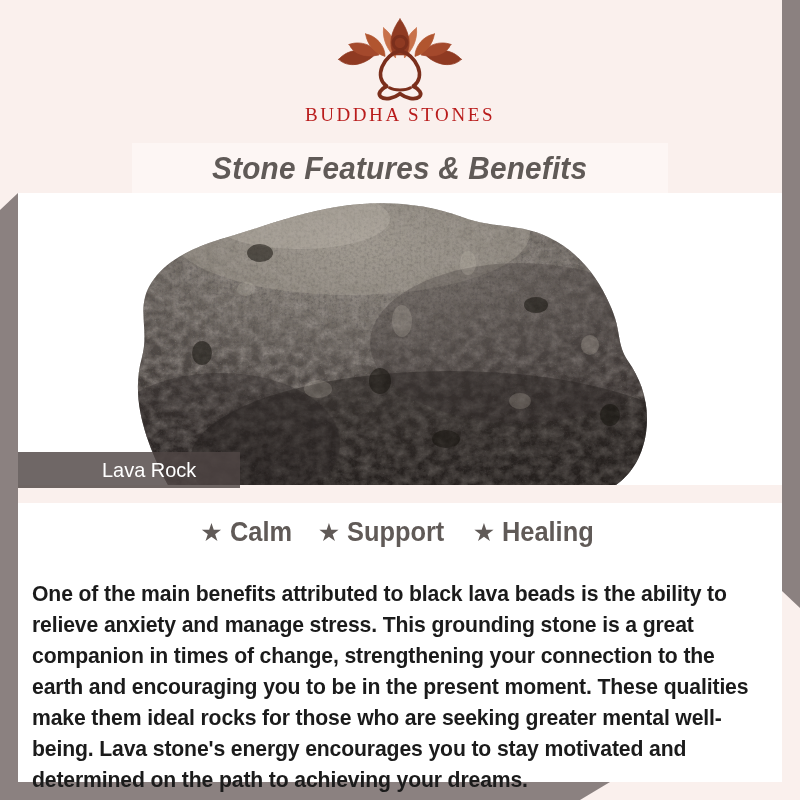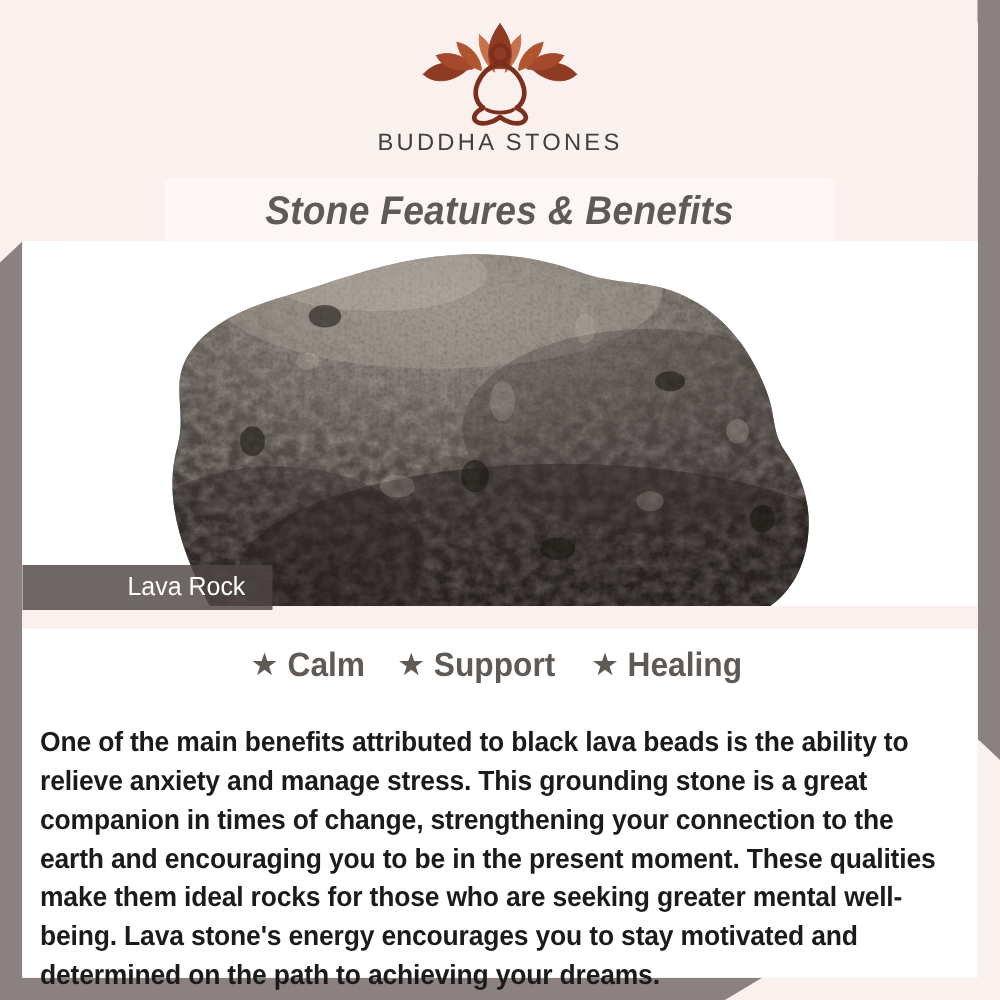--- a/index.html
+++ b/index.html
@@ -79,24 +79,24 @@
     flex-direction: column;
     align-items: center;
   }
   .logo-mark {
     width: 150px;
     height: 86px;
     display: block;
   }
   .logo-word {
     margin-top: 3px;
-    font-family: Liberation Sans, sans-serif;
+    font-family: Liberation Serif, serif;
     font-size: 19px;
     letter-spacing: 2.6px;
-    color: #404040;
+    color: #b91c1c;
     line-height: 1;
   }
 
   
   .title-banner {
     position: absolute;
     left: 132px;
     top: 143px;
     width: 536px;
     height: 50px;
@@ -136,21 +136,21 @@
     width: 700px;
     height: 292px;
     display: block;
   }
 
   
   .caption-bar {
     position: absolute;
     left: 18px;
     top: 452px;
-    width: 200px;
+    width: 222px;
     height: 36px;
     background: rgba(79, 70, 68, 0.82);
     display: flex;
     align-items: center;
     z-index: 3;
   }
   .caption-text {
     margin-left: 84px;
     font-family: "Liberation Sans Narrow", "Liberation Sans", sans-serif;
     font-size: 21px;

